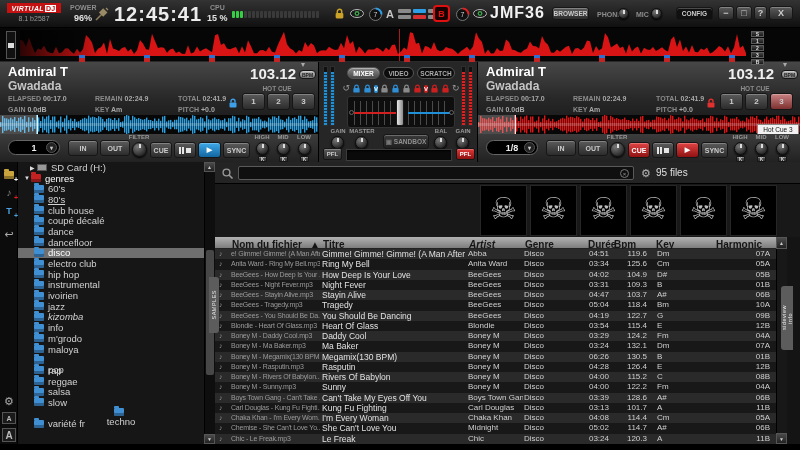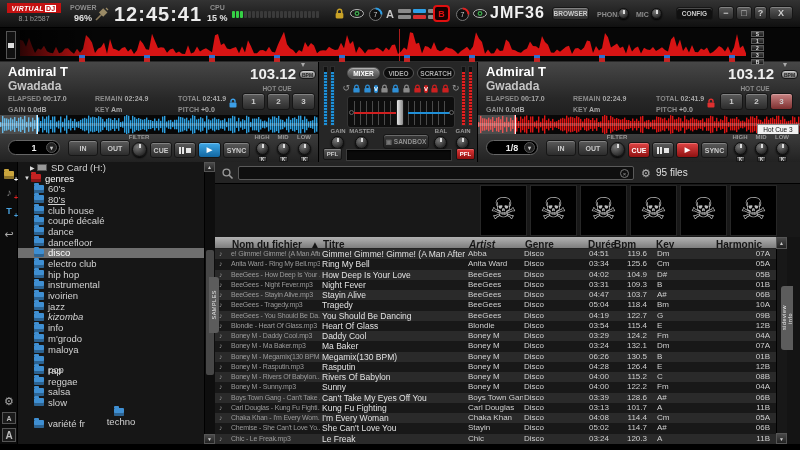--- a/index.html
+++ b/index.html
@@ -1126,21 +1126,21 @@
             <span class="cell c-genre">Disco</span>
             <span class="cell c-dur">04:08</span>
             <span class="cell c-bpm">114.4</span>
             <span class="cell c-key">Cm</span>
             <span class="cell c-harm">05A</span>
           </div>
           <div class="trow dark">
             <span class="cell c-note">♪</span>
             <span class="cell c-file">Chemise - She Can't Love Yo...</span>
             <span class="cell c-title">She Can't Love You</span>
-            <span class="cell c-artist">Stayin</span>
+            <span class="cell c-artist">Midnight</span>
             <span class="cell c-genre">Disco</span>
             <span class="cell c-dur">05:02</span>
             <span class="cell c-bpm">114.7</span>
             <span class="cell c-key">A#</span>
             <span class="cell c-harm">06B</span>
           </div>
           <div class="trow light">
             <span class="cell c-note">♪</span>
             <span class="cell c-file">Chic - Le Freak.mp3</span>
             <span class="cell c-title">Le Freak</span>

